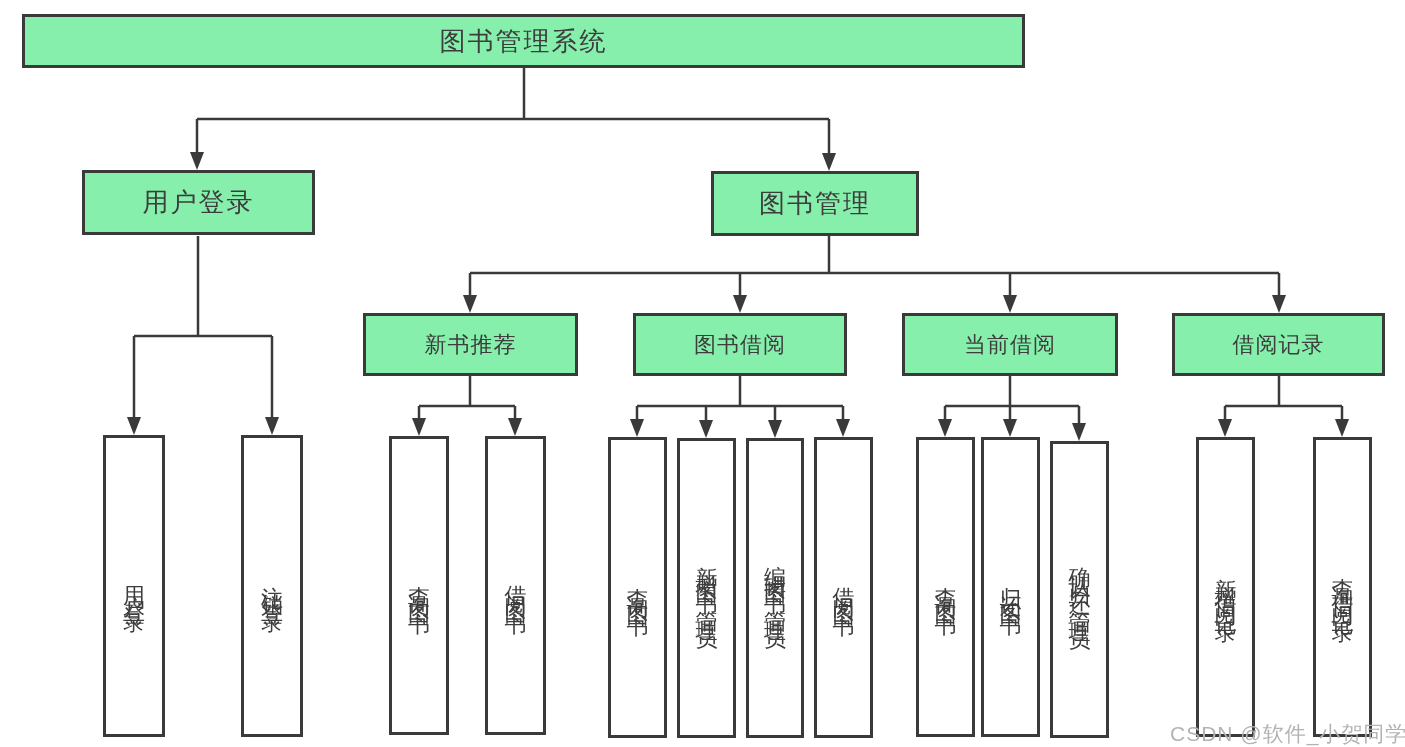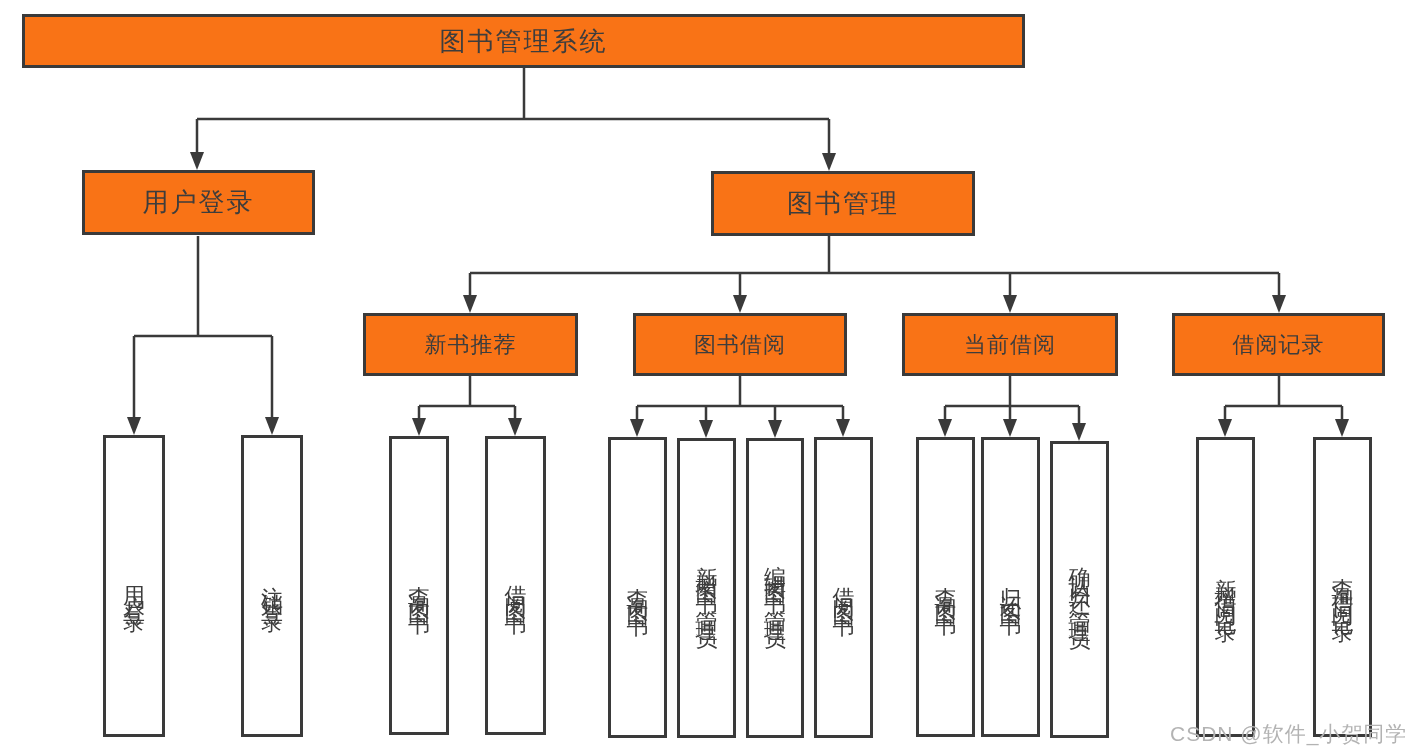--- a/index.html
+++ b/index.html
@@ -16,21 +16,21 @@
     overflow:hidden;
   }
   .connectors{
     position:absolute;left:0;top:0;width:1405px;height:747px;
     pointer-events:none;
   }
   .box{
     position:absolute;
     box-sizing:border-box;
     border:3px solid var(--line);
-    background:#f97316;
+    background:#86efac;
     display:flex;align-items:center;justify-content:center;
     color:var(--text);
     white-space:nowrap;
     z-index:2;
   }
   .root-box{font-size:26px;letter-spacing:2px;}
   .lvl2{font-size:26px;letter-spacing:2px;}
   .lvl3{font-size:22px;letter-spacing:1px;}
   .leaf{
     position:absolute;
@@ -100,21 +100,21 @@
     </g>
   </svg>
 
   <div class="box root-box" style="left:22px;top:14px;width:1003px;height:54px;">
     <span>图书管理系统</span>
   </div>
 
   <div class="box lvl2" style="left:82px;top:170px;width:233px;height:65px;">
     <span>用户登录</span>
   </div>
-  <div class="box lvl2" style="left:711px;top:171px;width:264px;height:65px;">
+  <div class="box lvl2" style="left:711px;top:171px;width:208px;height:65px;">
     <span>图书管理</span>
   </div>
 
   <div class="box lvl3" style="left:633px;top:313px;width:214px;height:63px;">
     <span>图书借阅</span>
   </div>
   <div class="box lvl3" style="left:363px;top:313px;width:215px;height:63px;">
     <span>新书推荐</span>
   </div>
   <div class="box lvl3" style="left:902px;top:313px;width:216px;height:63px;text-align:center;">

